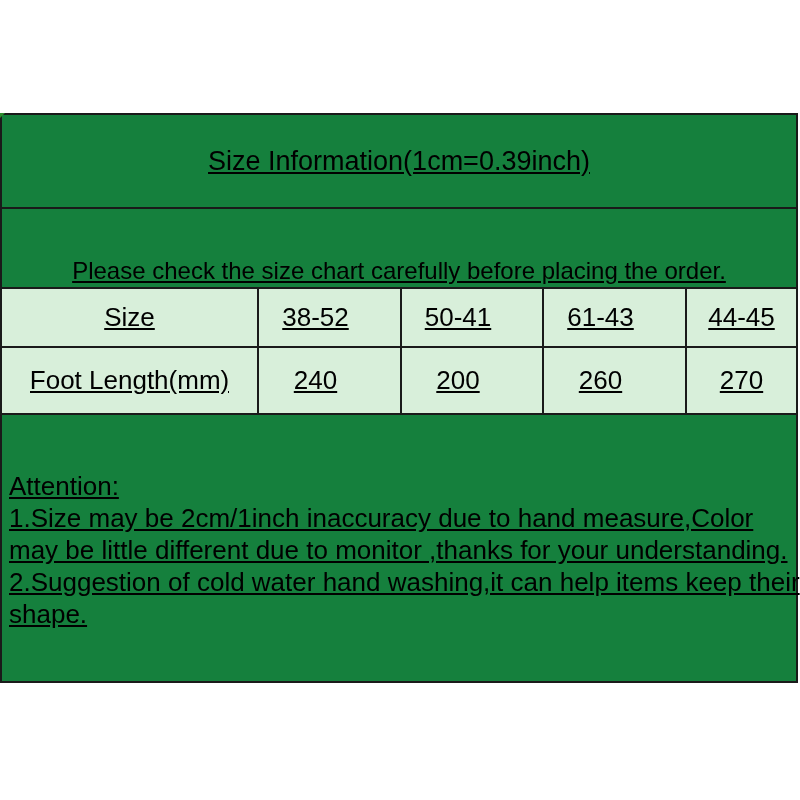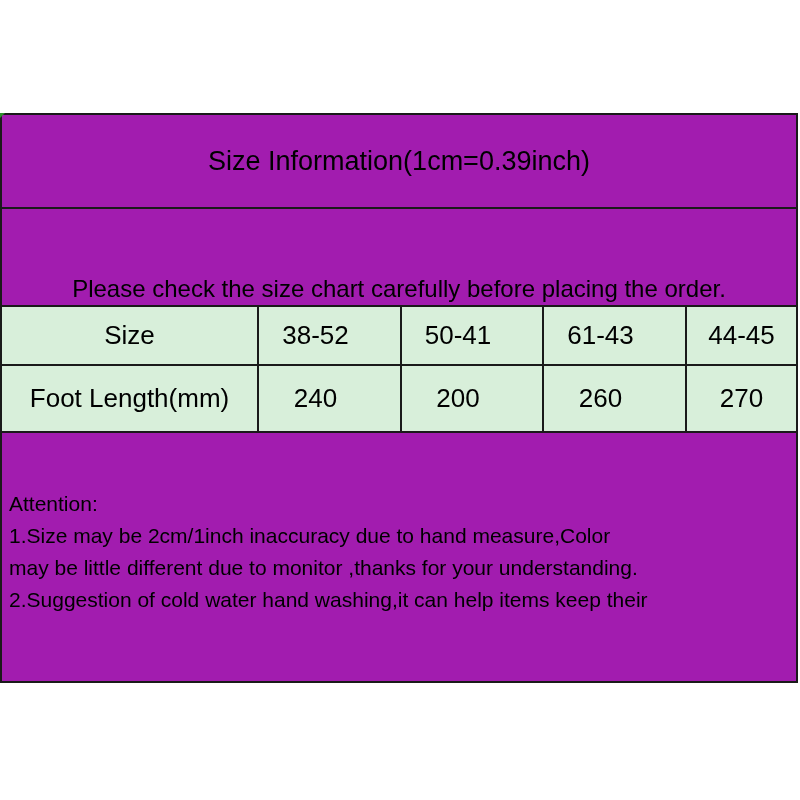--- a/index.html
+++ b/index.html
@@ -16,35 +16,36 @@
     overflow: hidden;
   }
   .panel {
     position: absolute;
     left: 0;
     top: 113px;
     width: 798px;
     height: 570px;
     box-sizing: border-box;
     border: 2px solid #1a1a1a;
-    background: #a21caf;
+    background: #15803d;
+    text-decoration: underline;
   }
   .section-title {
     box-sizing: border-box;
     height: 94px;
     border-bottom: 2px solid #1a1a1a;
     display: flex;
     align-items: center;
     justify-content: center;
     font-size: 27px;
     white-space: nowrap;
   }
   .section-notice {
     box-sizing: border-box;
-    height: 96px;
+    height: 78px;
     display: flex;
     align-items: flex-end;
     justify-content: center;
     font-size: 24px;
     padding-bottom: 2px;
     white-space: nowrap;
   }
   .size-table {
     box-sizing: border-box;
     border-top: 2px solid #1a1a1a;
@@ -64,21 +65,21 @@
     font-size: 26px;
     white-space: nowrap;
     overflow: hidden;
     margin-left: 28px;
   }
   .tcell + .tcell { border-left: 2px solid #1a1a1a; }
   .section-attention {
     box-sizing: border-box;
     height: 280px;
     padding: 55px 22px 0 7px;
-    font-size: 21px;
+    font-size: 26px;
     line-height: 32px;
   }
   .attention-line { white-space: nowrap; }
   .corner-mark {
     position: absolute;
     left: 0;
     top: 113px;
     width: 0;
     height: 0;
     border-top: 5px solid #2e8b2e;
@@ -116,15 +117,16 @@
       <div class="tcell">260</div>
       <div class="tcell">270</div>
     </div>
   </div>
 
   <div class="section-attention">
     <div class="attention-line">Attention:</div>
     <div class="attention-line">1.Size may be 2cm/1inch inaccuracy due to hand measure,Color</div>
     <div class="attention-line">may be little different due to monitor ,thanks for your understanding.</div>
     <div class="attention-line">2.Suggestion of cold water hand washing,it can help items keep their</div>
+    <div class="attention-line">shape.</div>
   </div>
 
 </div>
 
 </body></html>

